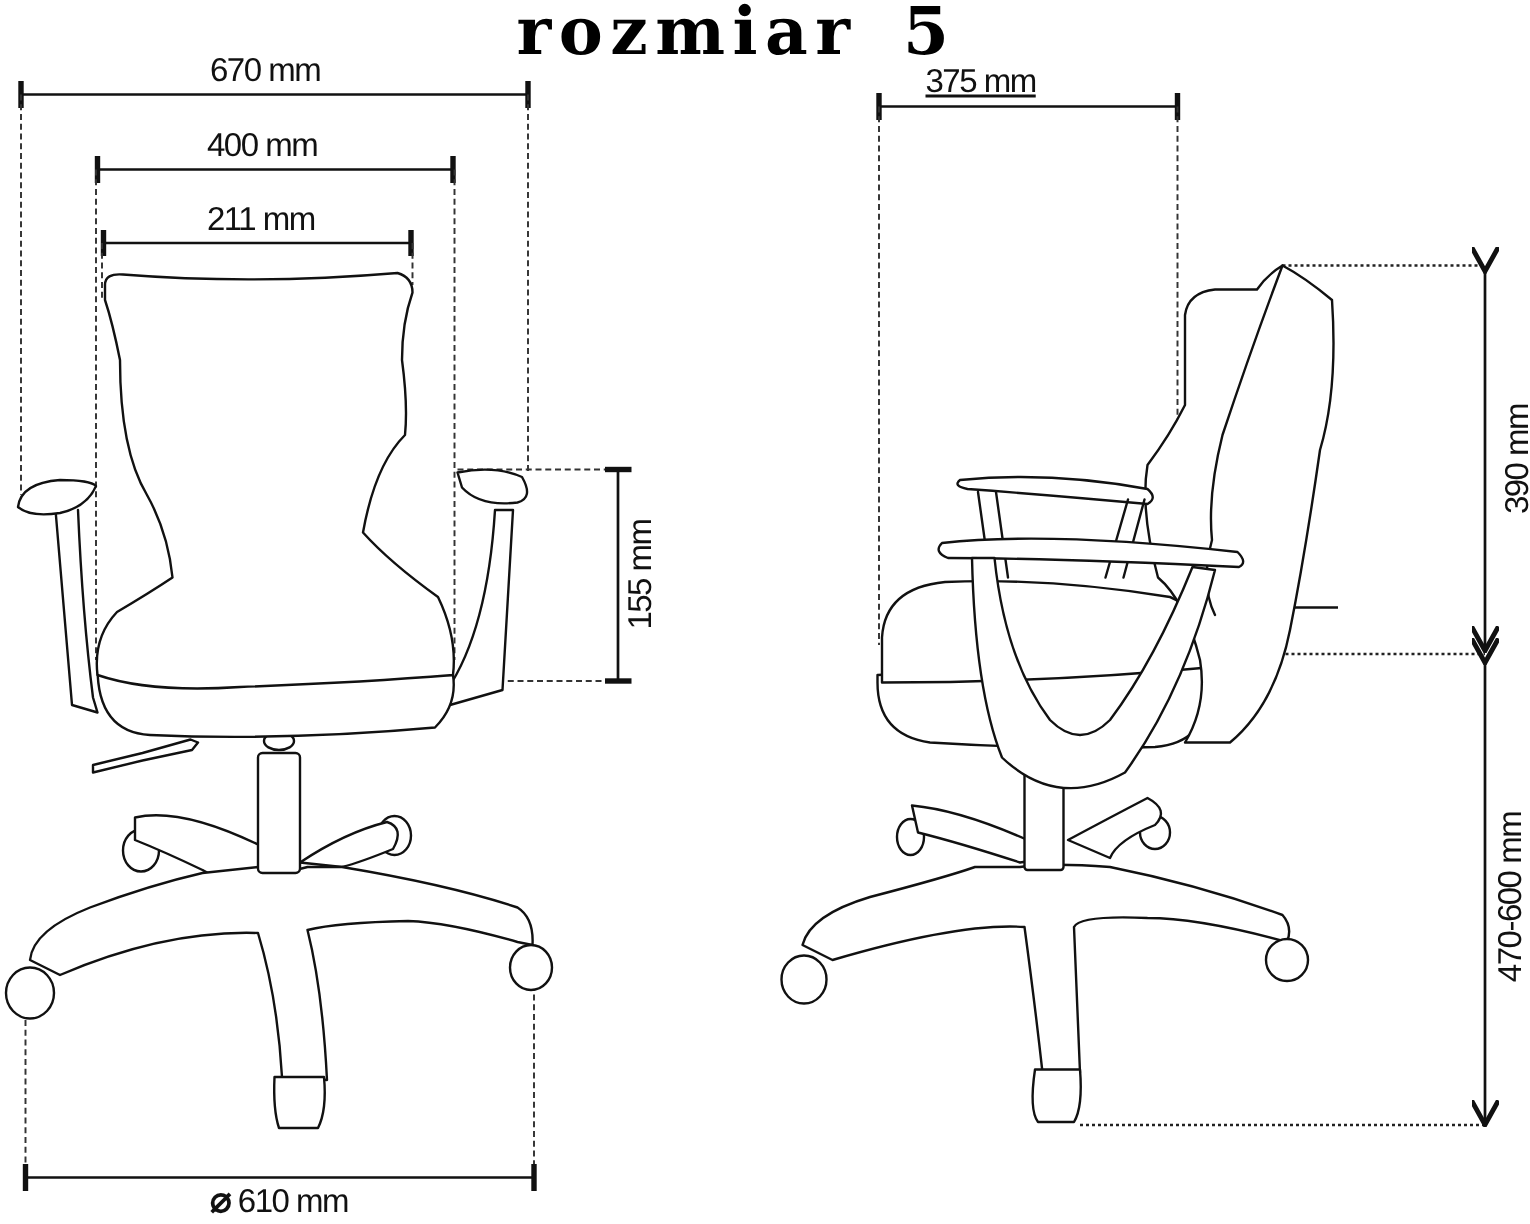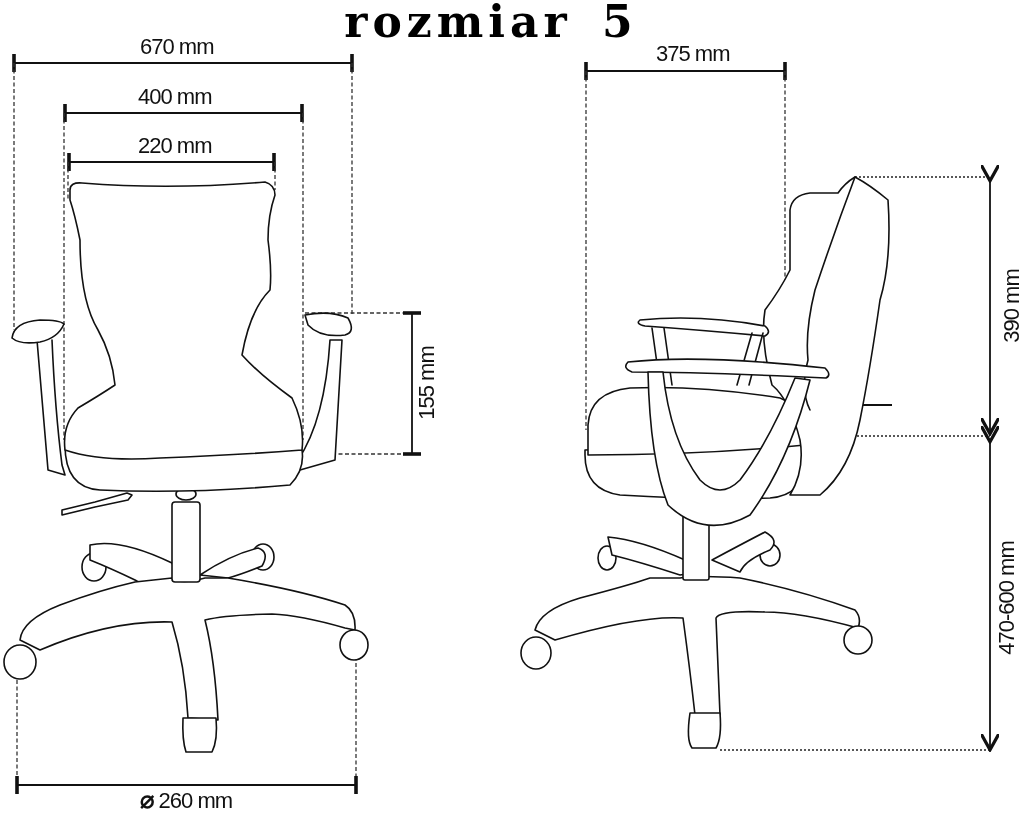--- a/index.html
+++ b/index.html
@@ -131,23 +131,23 @@
       <path class="lnn" d="M763,333 L749,385"></path>
       <path class="ln" d="M628,362 Q700,354 825,368 Q832,375 826,378 Q700,372 632,372 Q622,368 628,362 Z"></path>
 
       <path class="ln" d="M648,372 L663,372 Q670,440 700,480 Q720,500 740,480 Q770,440 795,378 L810,380 Q790,460 750,515 Q705,540 668,505 Q650,460 648,372 Z"></path>
     </g>
   </g>
 </svg>
 
 <div class="dim" style="left:140px;top:34px;">670 mm</div>
 <div class="dim" style="left:138px;top:84px;text-align:center;">400 mm</div>
-<div class="dim" style="left:138px;top:133px;">220 mm</div>
+<div class="dim" style="left:138px;top:133px;">211 mm</div>
 <div class="dim vert" style="left:390px;top:370px;">155 mm</div>
 
 <div class="dim" style="left:140px;top:786px;">
   <span style="font-weight:bold;font-size:24px;">⌀</span>
-  <span>260 mm</span>
+  <span>610 mm</span>
 </div>
 
-<div class="dim" style="left:656px;top:41px;">375 mm</div>
+<div class="dim" style="left:617px;top:41px;text-decoration:underline;">375 mm</div>
 <div class="dim vert" style="left:975px;top:293px;">390 mm</div>
 <div class="dim vert" style="left:950px;top:585px;">470-600 mm</div>
 
 </body></html>

